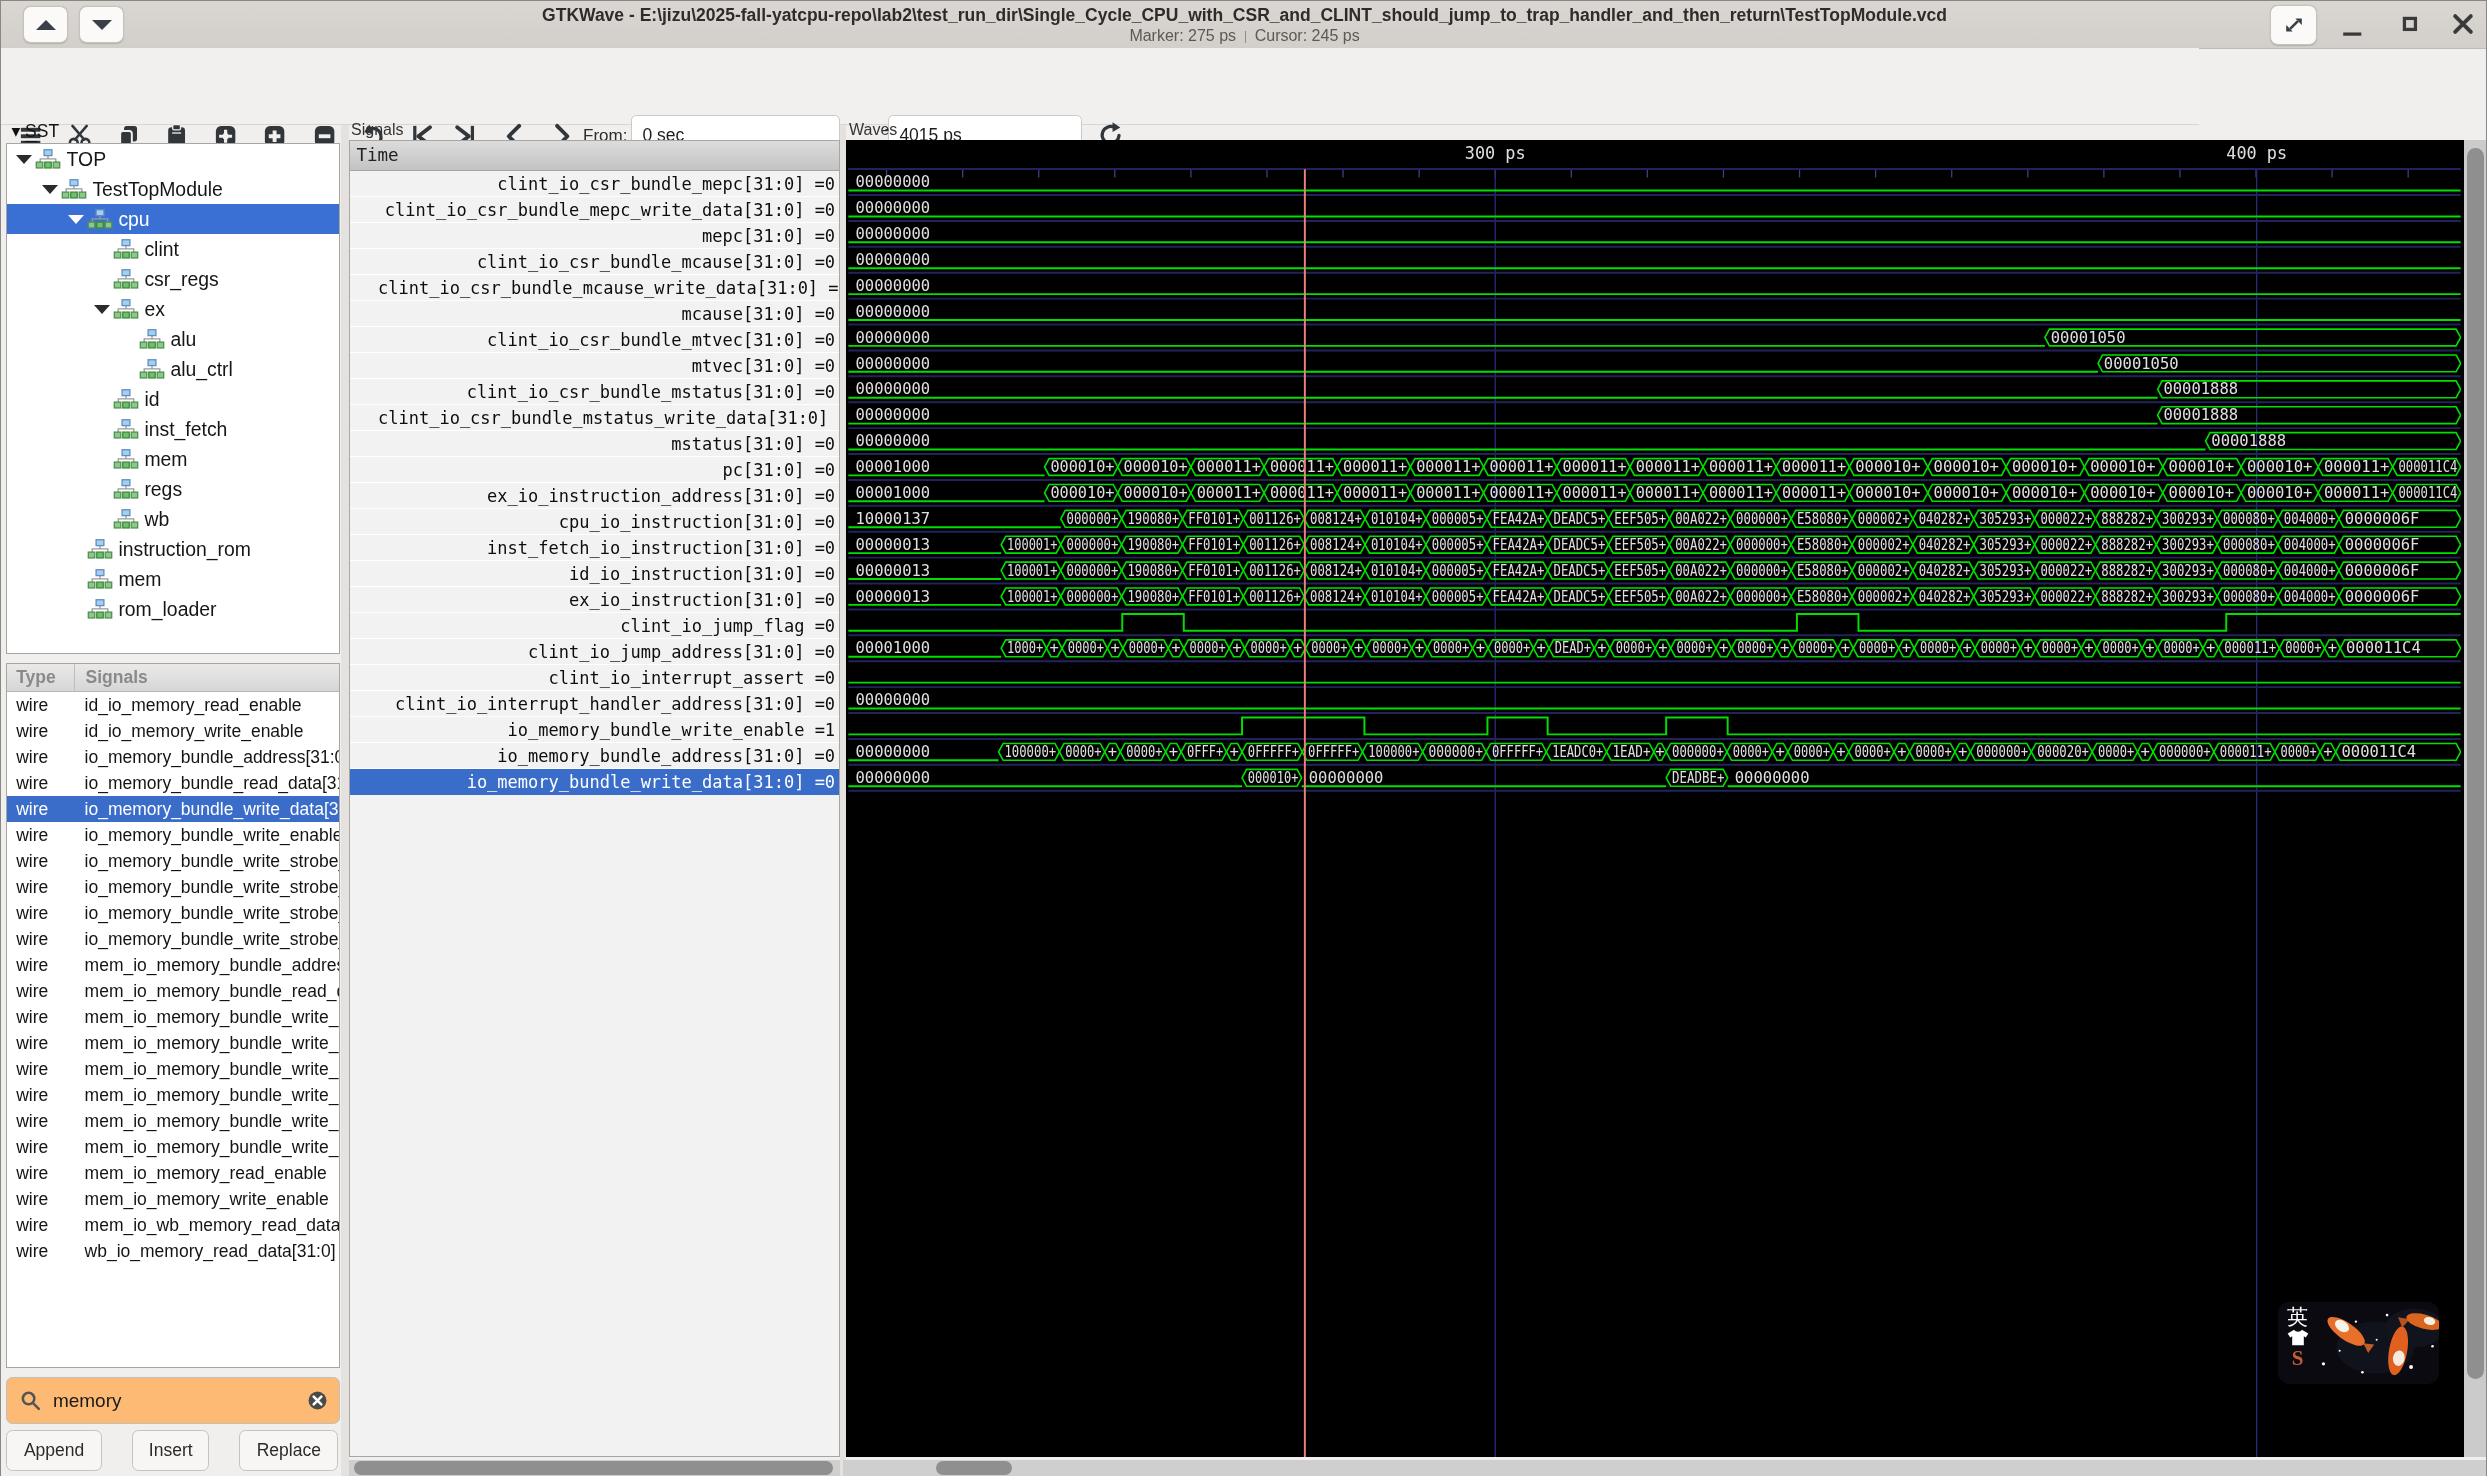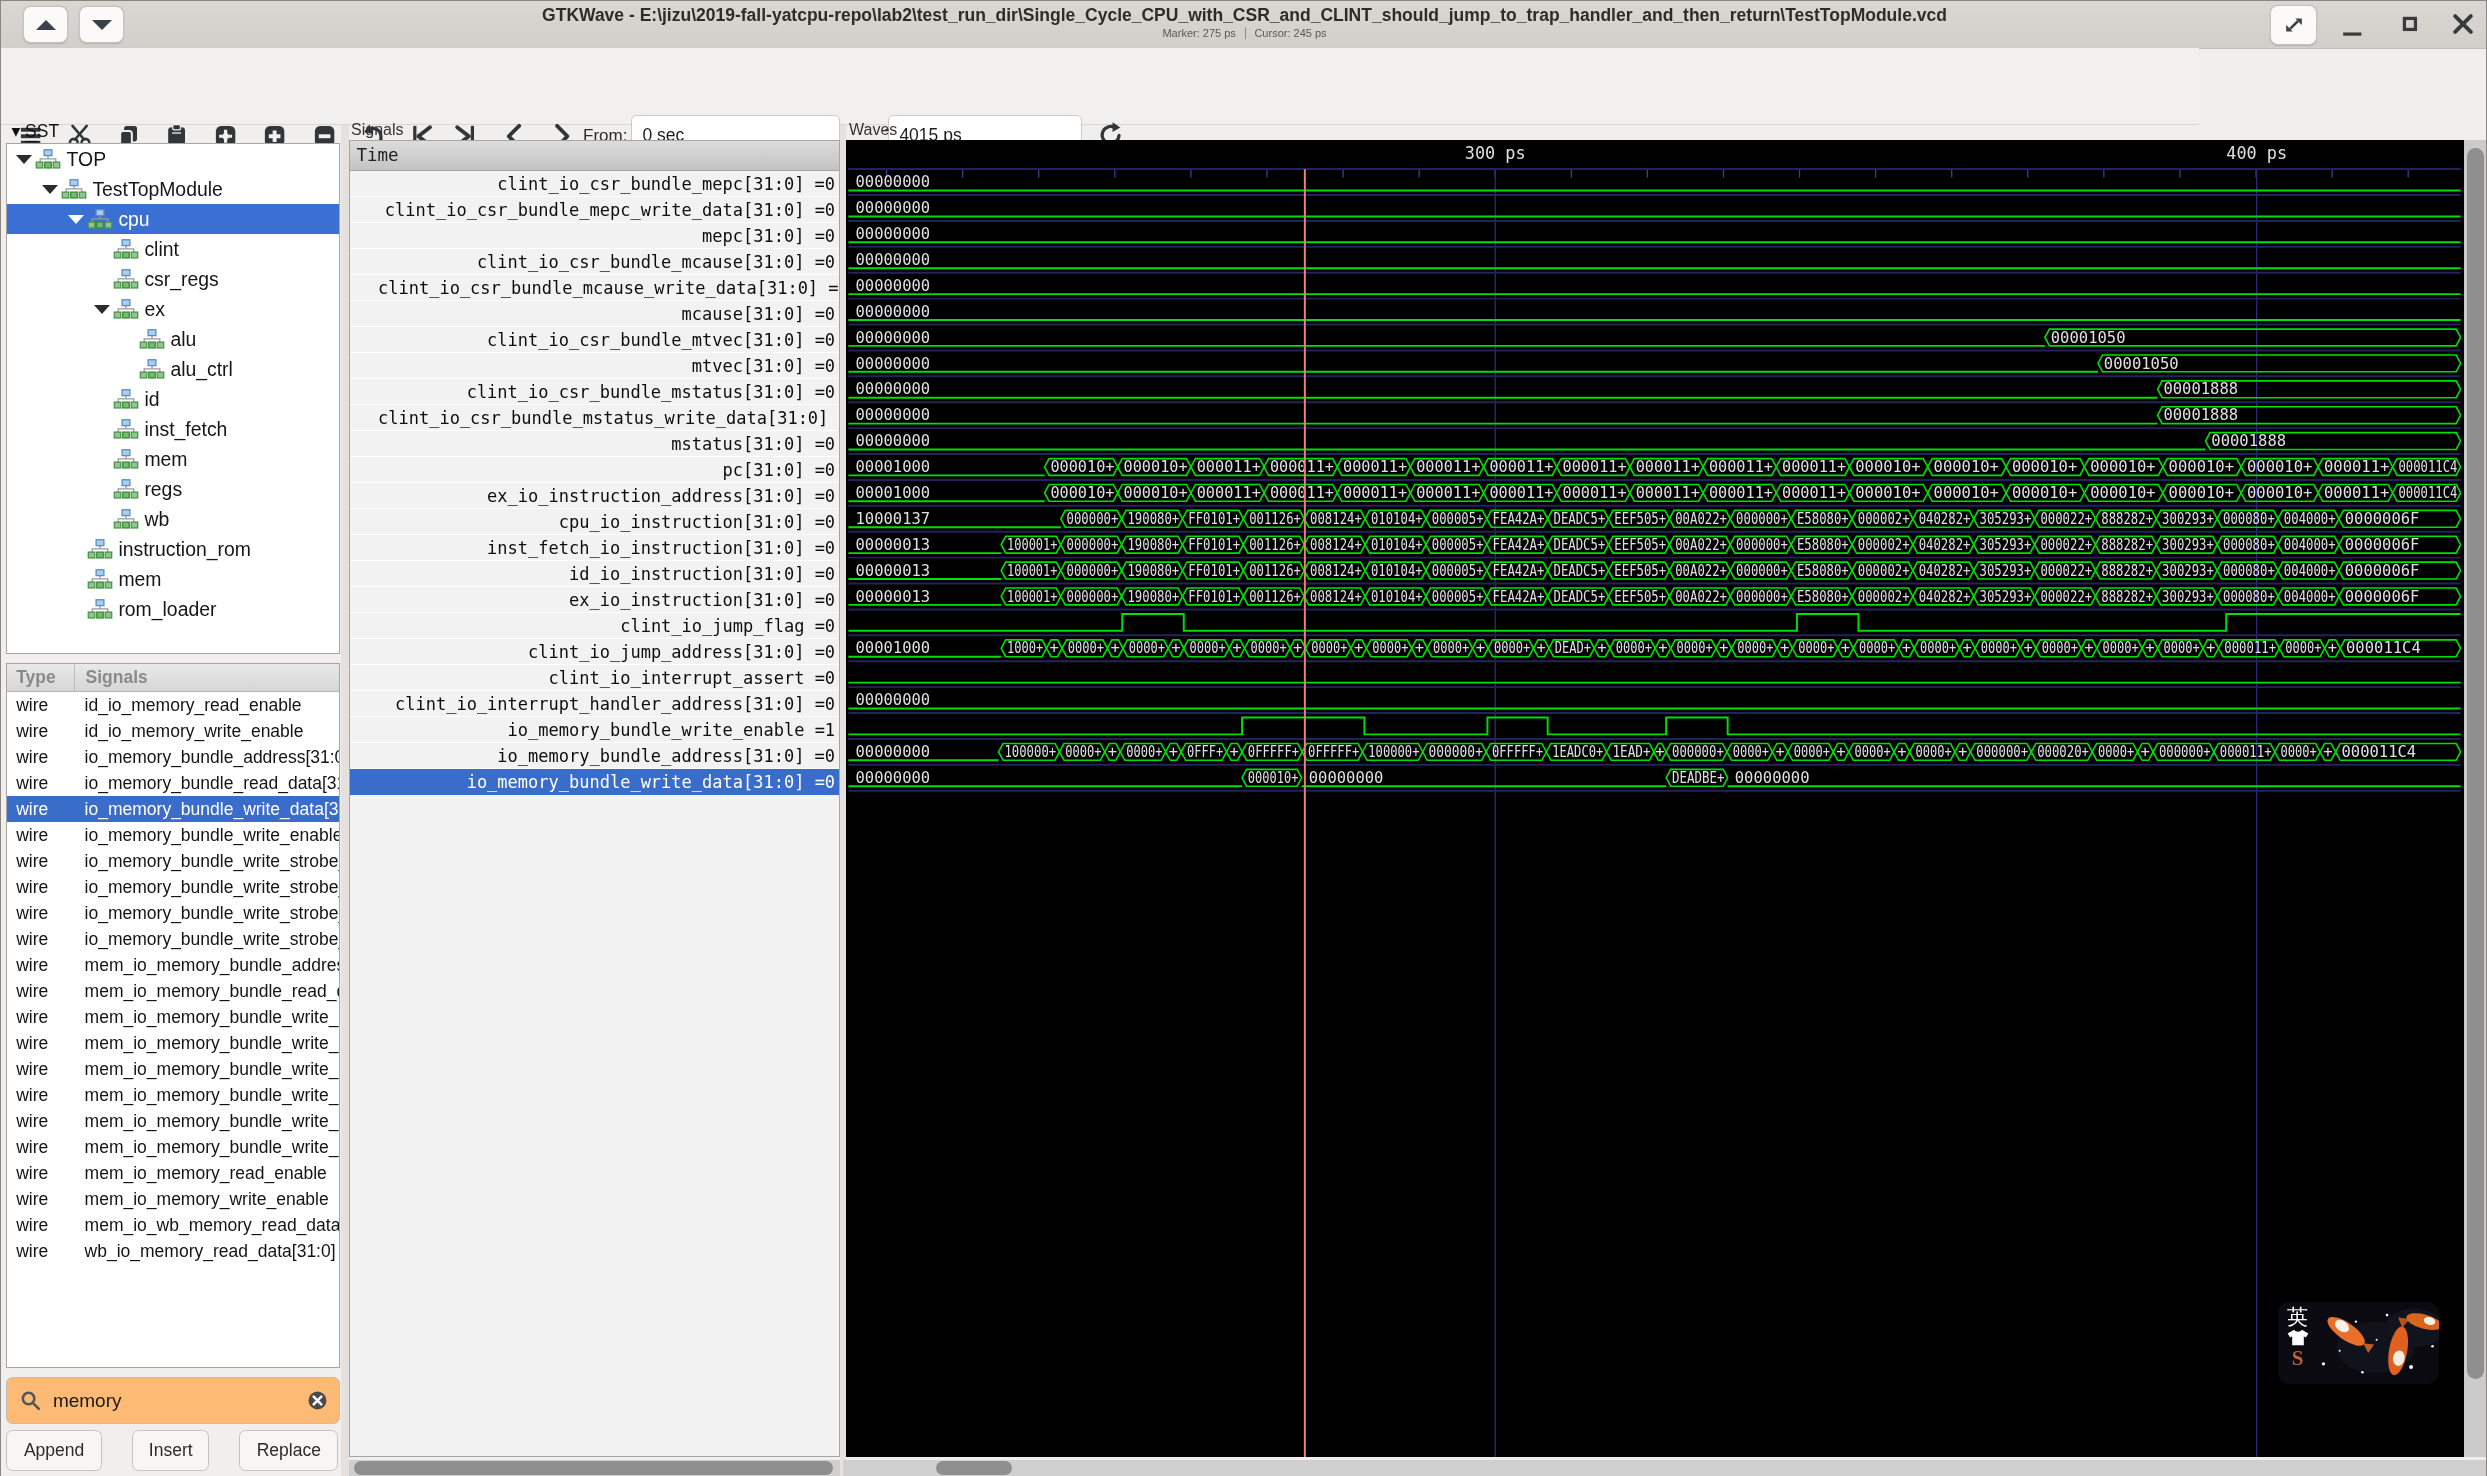--- a/index.html
+++ b/index.html
@@ -6,21 +6,21 @@
   #root{position:relative;width:2487px;height:1477px;background:#f1efee;overflow:hidden;
         font-family:"Liberation Sans",sans-serif;border:0.6px solid #8a8683;box-sizing:border-box;}
   
   #titlebar{position:absolute;left:0;top:0;width:2487px;height:47px;
             background:linear-gradient(#dad6d2,#d2cec9);border-bottom:0.6px solid #bfbbb6;}
   .tb-btn{position:absolute;top:5.2px;width:43px;height:35px;border-radius:7.8px;background:#fbfaf9;
           border:0.6px solid #c6c2bd;box-shadow:0 0.6px 1.3px rgba(0,0,0,.15);display:flex;align-items:center;justify-content:center;}
   .tri-up{width:0;height:0;border-left:10.4px solid transparent;border-right:10.4px solid transparent;border-bottom:10.4px solid #39404a;}
   .tri-dn{width:0;height:0;border-left:10.4px solid transparent;border-right:10.4px solid transparent;border-top:10.4px solid #39404a;}
   #win-title{position:absolute;left:0;right:0;top:3.9px;text-align:center;font-weight:bold;font-size:17.5px;color:#2e2c2a;}
-  #win-sub{position:absolute;left:0;right:0;top:26px;text-align:center;font-size:11px;color:#5c5955;}
+  #win-sub{position:absolute;left:0;right:0;top:26px;text-align:center;font-size:16px;color:#5c5955;}
   #win-sub .sep{display:inline-block;width:0.6px;height:11.7px;background:#8f8b87;margin:0 9px;vertical-align:-1.9px;}
   .winctl{position:absolute;top:6.5px;color:#3a3a3a;}
   
   #toolbar{position:absolute;left:0;top:47px;width:2198px;height:76px;background:#f2f0ef;border-bottom:0.6px solid #d8d5d2;}
   .tool-ic{position:absolute;top:74px;}
   .entry{position:absolute;top:67px;height:41px;background:#fff;border:0.6px solid #cdc9c5;border-radius:5.2px;
          font-size:17.5px;color:#1c1c1c;padding:0 10.4px;font-family:"Liberation Sans",sans-serif;box-sizing:border-box;}
   .entry-label{position:absolute;top:78px;font-size:17px;color:#2e2c2a;}
   
   #sst-label{position:absolute;left:10.4px;top:120px;font-size:17.5px;color:#111;}
@@ -78,21 +78,21 @@
 
 <div id="root">
 
   <div id="titlebar">
     <div class="tb-btn" style="left:22px">
         <div class="tri-up"></div>
       </div>
     <div class="tb-btn" style="left:78px">
         <div class="tri-dn"></div>
       </div>
-    <div id="win-title">GTKWave - E:\jizu\2019-fall-yatcpu-repo\lab2\test_run_dir\Single_Cycle_CPU_with_CSR_and_CLINT_should_jump_to_trap_handler_and_then_return\TestTopModule.vcd</div>
+    <div id="win-title">GTKWave - E:\jizu\2025-fall-yatcpu-repo\lab2\test_run_dir\Single_Cycle_CPU_with_CSR_and_CLINT_should_jump_to_trap_handler_and_then_return\TestTopModule.vcd</div>
     <div id="win-sub">
       <span>Marker: 275 ps</span><span class="sep"></span><span>Cursor: 245 ps</span>
     </div>
     <div class="tb-btn" style="left:2269px;width:45px;height:38px;top:3.9px">
       <svg width="26" height="26" viewBox="0 0 40 40">
         <g stroke="#3a4045" stroke-width="4" fill="#3a4045">
           <line x1="14" y1="26" x2="26" y2="14"></line>
           <path d="M22 10 L32 10 L32 20 Z" stroke="none"></path>
           <path d="M8 20 L8 30 L18 30 Z" stroke="none"></path>
         </g>

